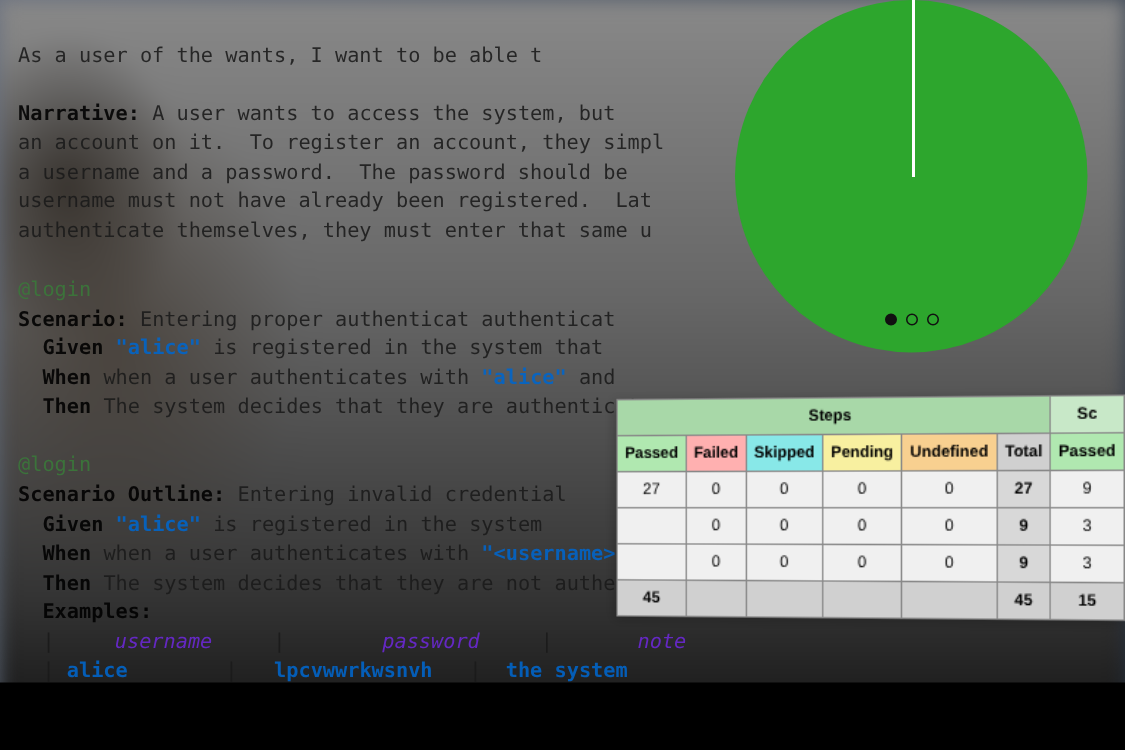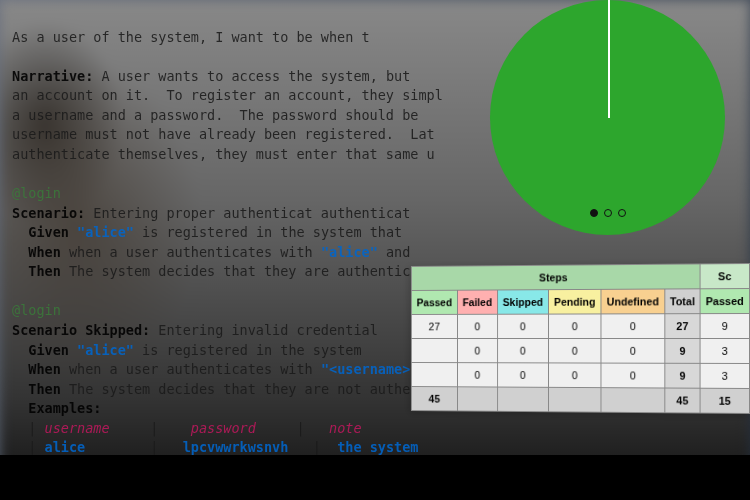--- a/index.html
+++ b/index.html
@@ -18,21 +18,21 @@
   filter: blur(6px);
 }
 .code-layer {
   position: absolute; top: 0; left: 0; right: 0;
   padding: 8px 12px; font-size: 13.5px; line-height: 1.45;
   color: #1a1a1a; opacity: 0.88;
   white-space: pre; overflow: hidden;
 }
 .code-layer .kw { font-weight: bold; color: #000; }
 .code-layer .str { color: #0066cc; font-weight: bold; }
-.code-layer .var { color: #be185d; font-style: italic; }
+.code-layer .var { color: #6d28d9; font-style: italic; margin-left: 32px; }
 .code-layer .tag { color: #3a7a3a; text-align: right; }
 .pie {
   position: absolute; top: 0; right: 25px;
   width: 235px; height: 235px;
   border-radius: 50%;
   background: #2da62d;
 }
 .pie::after {
   content: ""; position: absolute;
   left: 50%; top: 0; width: 2px; height: 50%;
@@ -70,36 +70,36 @@
 td.total { background: #d8d8d8; font-weight: bold; }
 tr.sum td { background: #d0d0d0; font-weight: bold; }
 .btm-bar { position: absolute; left:0; right:0; bottom:0; height:45px; background:#000; }
 </style>
 </head>
 <body>
 
 <div class="photo-bg"></div>
 
 <div class="code-layer">
-<span>As a user of the system, I want to be when t</span>
+<span>As a user of the wants, I want to be able t</span>
 
 <span class="kw">Narrative:</span> <span>A user wants to access the system, but 
 an account on it.  To register an account, they simpl
 a username and a password.  The password should be 
 username must not have already been registered.  Lat
 authenticate themselves, they must enter that same u</span>
 
 <span class="tag">@login</span>
 <span class="kw">Scenario:</span> <span>Entering proper authenticat authenticat</span>
   <span class="kw">Given</span> <span class="str">"alice"</span> <span>is registered in the system that</span>
   <span class="kw">When</span> <span>when a user authenticates with</span> <span class="str">"alice"</span> <span>and</span>
   <span class="kw">Then</span> <span>The system decides that they are authenticat</span>
 
 <span class="tag">@login</span>
-<span class="kw">Scenario Skipped:</span> <span>Entering invalid credential</span>
+<span class="kw">Scenario Outline:</span> <span>Entering invalid credential</span>
   <span class="kw">Given</span> <span class="str">"alice"</span> <span>is registered in the system</span>
   <span class="kw">When</span> <span>when a user authenticates with</span> <span class="str">"&lt;username&gt;"</span>
   <span class="kw">Then</span> <span>The system decides that they are not authenti</span>
   <span class="kw">Examples:</span>
   | <span class="var">username</span>     |    <span class="var">password</span>     |   <span class="var">note</span>
   | <span class="str">alice</span>        |   <span class="str">lpcvwwrkwsnvh</span>   |  <span class="str">the system</span>
   | <span class="str">alice</span>        |   <span class="str">LpcVWwRkWSNVH</span>   |  <span class="str">we use</span>
   | <span class="str">aliceee</span>
 </div>
 

